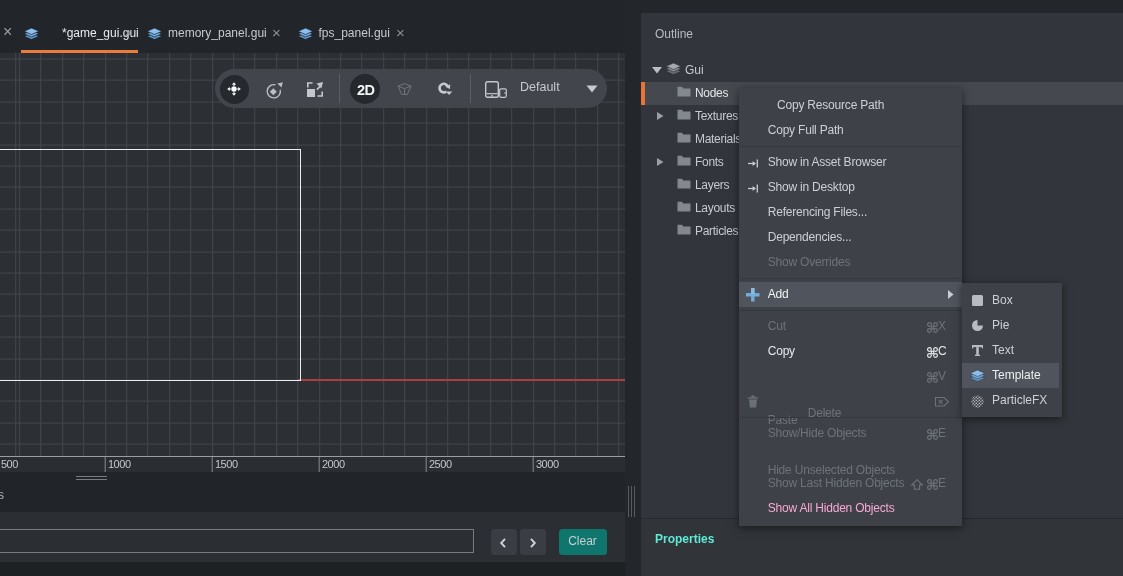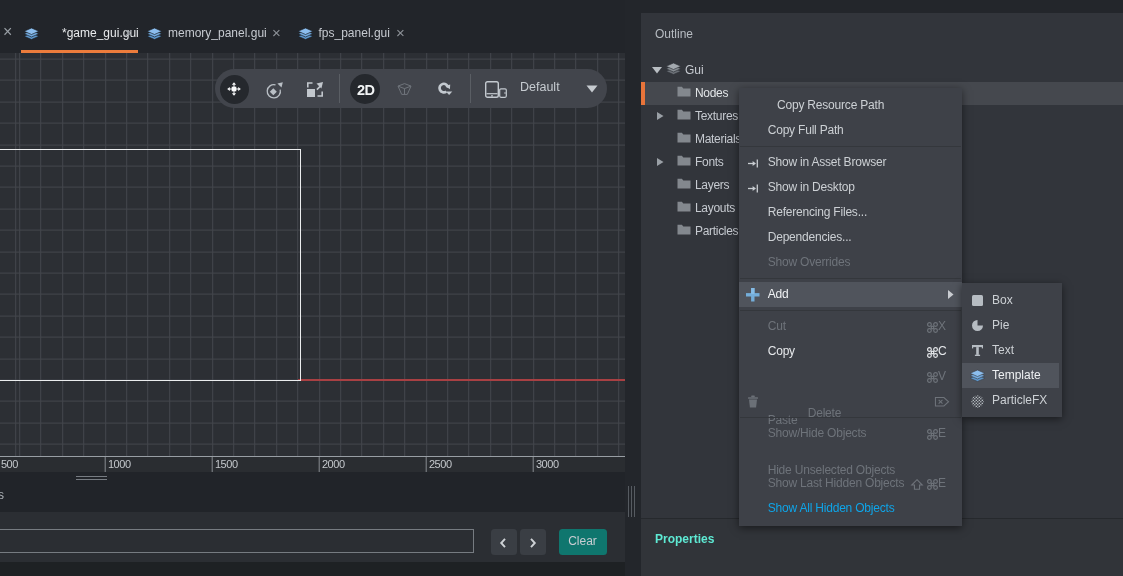--- a/index.html
+++ b/index.html
@@ -235,21 +235,21 @@
   <div class="ab" style="left:28.7px;top:199.0px;color:#f0f2f4;">Add</div>
   <div class="ab" style="left:1px;top:222px;width:221px;height:1px;background:#34373c;"></div>
   <div class="ab" style="left:28.7px;top:231.0px;color:#6e737a;">Cut</div>
   <div class="ab" style="left:28.7px;top:256.0px;color:#e6e8eb;">Copy</div>
   <div class="ab" style="left:28.7px;top:281.0px;color:#6e737a;margin-top:44px;">Paste</div>
   <div class="ab" style="left:28.7px;top:318px;color:#6e737a;margin-left:40px;">Delete</div>
   <div class="ab" style="left:1px;top:329px;width:221px;height:1px;background:#34373c;"></div>
   <div class="ab" style="left:28.7px;top:338.0px;color:#6e737a;">Show/Hide Objects</div>
   <div class="ab" style="left:28.7px;top:363.0px;color:#6e737a;margin-top:12px;">Hide Unselected Objects</div>
   <div class="ab" style="left:28.7px;top:388.0px;color:#6e737a;">Show Last Hidden Objects</div>
-  <div class="ab" style="left:28.7px;top:413.0px;color:#0ea5e9;">Show All Hidden Objects</div>
+  <div class="ab" style="left:28.7px;top:413.0px;color:#f9a8d4;">Show All Hidden Objects</div>
 
   <svg style="left:9px;top:70.5px;" width="10" height="9" viewBox="0 0 10 9">
     <g stroke="#c9cdd2" fill="#c9cdd2">
       <line x1="0" y1="4.5" x2="5.5" y2="4.5" stroke-width="1.3"></line>
       <polygon points="8,4.5 4.6,2.1 4.6,6.9" stroke="none"></polygon>
       <line x1="9.3" y1="0.6" x2="9.3" y2="8.4" stroke-width="1.3"></line>
     </g>
   </svg>
   <svg style="left:9px;top:95.5px;" width="10" height="9" viewBox="0 0 10 9">
     <g stroke="#c9cdd2" fill="#c9cdd2">

